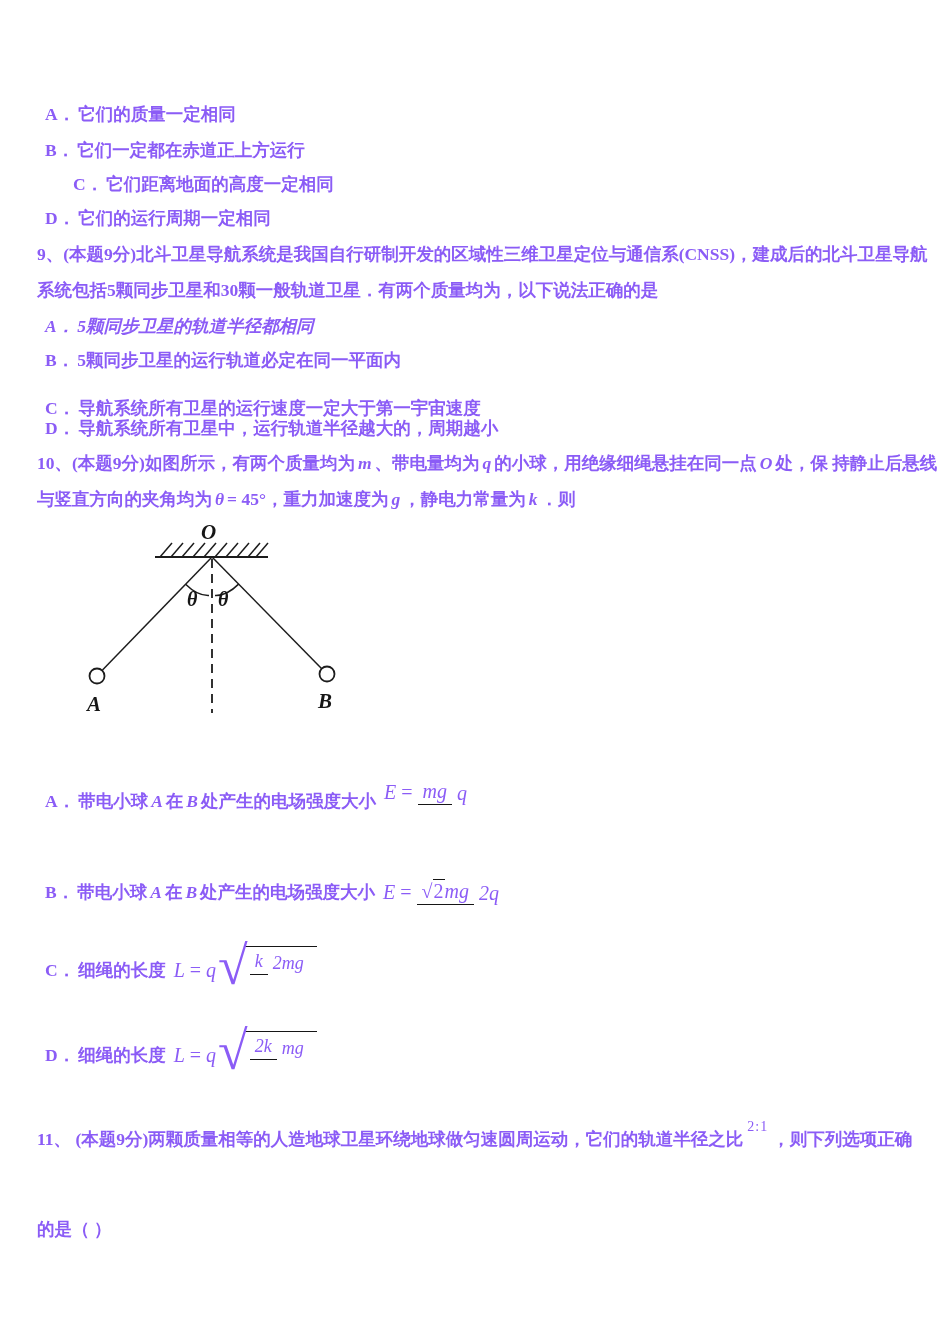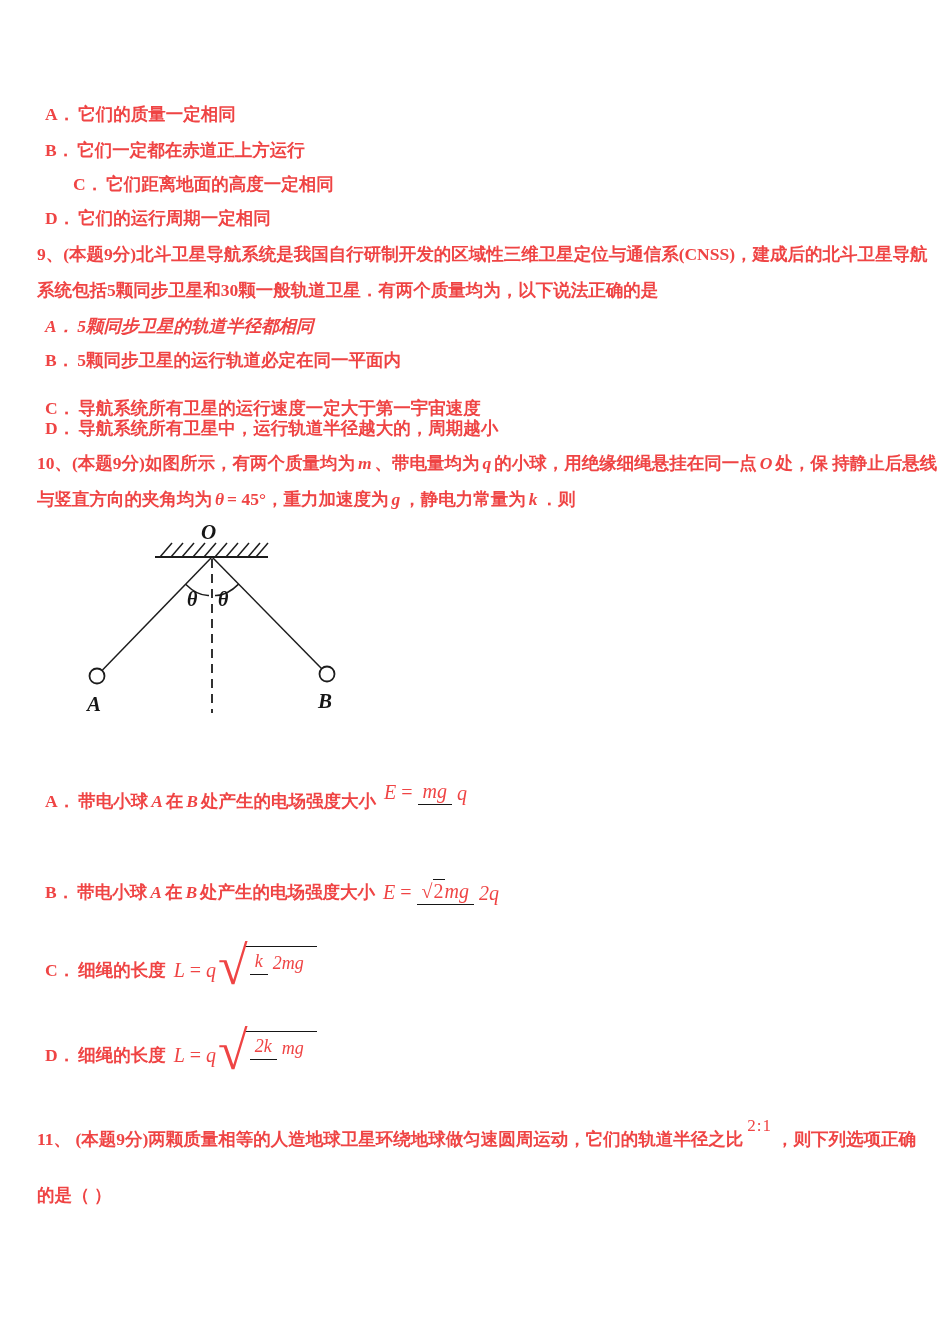--- a/index.html
+++ b/index.html
@@ -1,18 +1,18 @@
 <!DOCTYPE html>
 <html><head>
 <meta charset="utf-8">
 <style>
   html,body { margin:0; padding:0; background:#ffffff; }
   .page {
     position:relative; width:950px; height:1344px; background:#ffffff;
-    color:#ef4444; font-family:"Liberation Serif", serif; overflow:hidden;
+    color:#8b5cf6; font-family:"Liberation Serif", serif; overflow:hidden;
   }
   .line {
     position:absolute; white-space:nowrap;
     font-size:17.5px; font-weight:700; line-height:22px;
   }
   .optrow { display:flex; align-items:center; }
   .opt-label { font-weight:700; margin-right:3px; }
   .var { font-style:italic; margin:0 3px; }
   
   .formula {
@@ -27,21 +27,21 @@
   .rsign { font-style:normal; }
   .runder { font-style:normal; border-top:1.6px solid #161616; padding:0 1px; }
   .bigroot { display:inline-flex; align-items:flex-start; margin-left:2px; }
   .bigr { font-style:normal; font-size:54px; line-height:0.88; transform:translateY(-3px); margin-right:-3px; }
   .rootbody { border-top:1.7px solid #161616; padding:2px 8px 0 5px; }
   .rootbody .frac { font-size:18px; }
   .raiseA { transform:translateY(-9px); }
   
   .supratio {
     position:relative; top:-14px; font-family:"Liberation Serif", serif;
-    font-weight:400; font-size:17px; letter-spacing:1px; margin:0 4px;
+    font-weight:400; font-size:14px; letter-spacing:1px; margin:0 4px;
   }
   
   .fig { position:absolute; left:60px; top:521px; }
   .figtext { font-family:"Liberation Serif", serif; font-style:italic; font-weight:700; fill:#161616; }
 </style>
 </head>
 <body>
 
 <div class="page">
 
@@ -176,15 +176,15 @@
               <span class="den">mg</span>
             </span>
         </span>
       </span>
     </span>
   </div>
 
   <div class="line" style="left:37px; top:1128px;">
     <span>11、 (本题9分)两颗质量相等的人造地球卫星环绕地球做匀速圆周运动，它们的轨道半径之比</span><span class="supratio">2:1</span><span>，则下列选项正确</span>
   </div>
-  <div class="line" style="left:37px; top:1184px;">的是（  ）</div>
+  <div class="line" style="left:37px; top:1218px;">的是（  ）</div>
 
 </div>
 
 </body></html>

